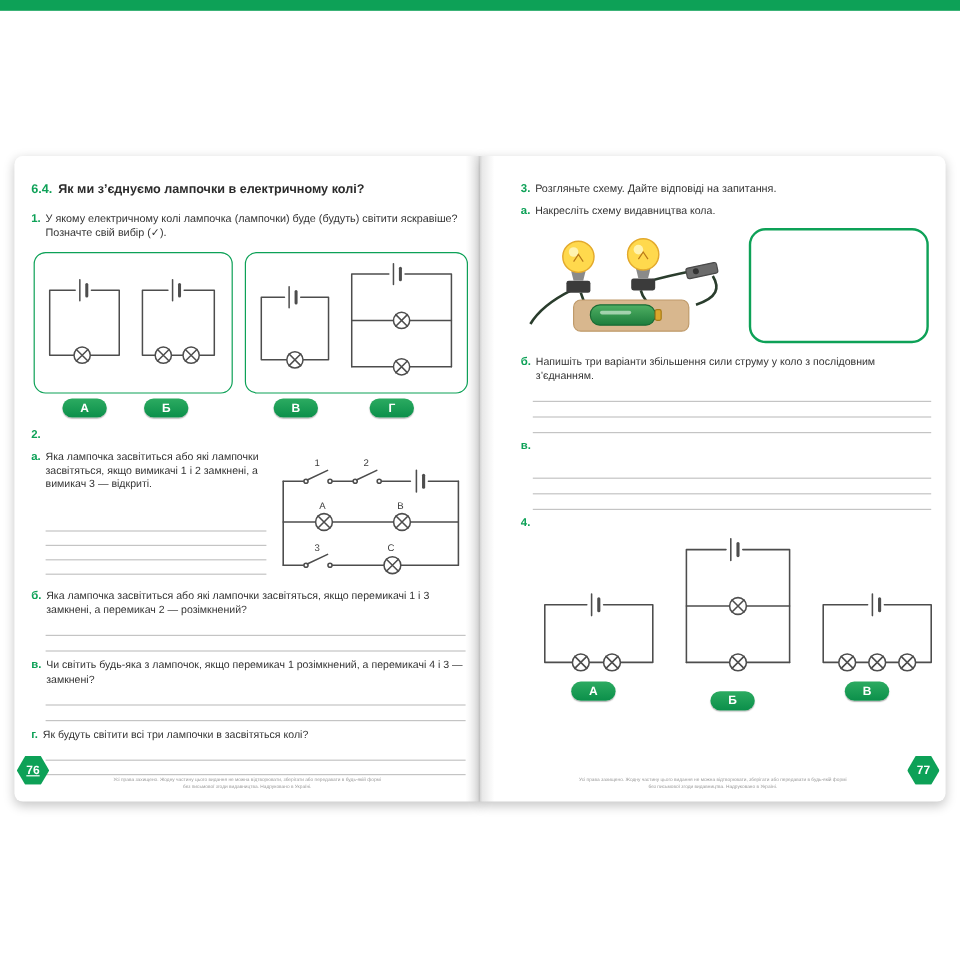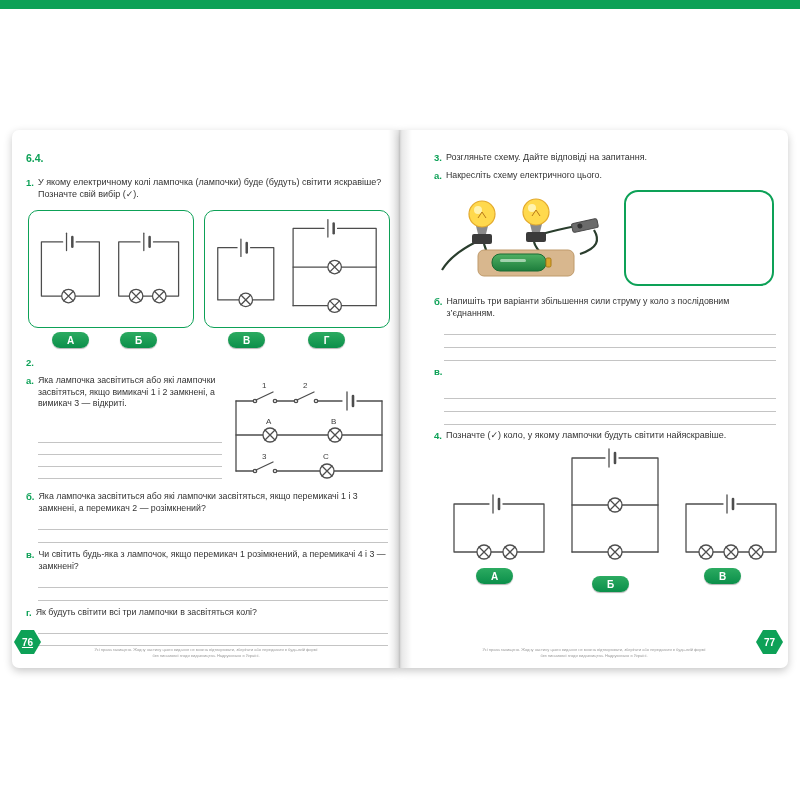--- a/index.html
+++ b/index.html
@@ -63,20 +63,21 @@
 <body>
 
 <div class="topbar"></div>
 
 <div class="book">
 
   <div class="page left">
 
     <div class="hdr" style="left:14px;top:22px;width:364px;">
       <span class="num">6.4.</span>
+      <span class="ttl">Як ми з’єднуємо лампочки в електричному колі?</span>
     </div>
 
     <div class="q" style="left:14px;top:47px;width:366px;">
       <span class="qnum">1.</span>
       <div class="qtext">У якому електричному колі лампочка (лампочки) буде (будуть) світити яскравіше? Позначте свій вибір (✓).</div>
     </div>
 
     <div class="gbox" style="left:16px;top:80px;width:166px;height:118px;">
       <svg width="162" height="114" viewBox="0 0 166 118">
         <path class="w" d="M12,32 H34 M48,32 H72 M12,32 V88 M72,32 V88 M12,88 H33 M47,88 H72"></path>
@@ -210,21 +211,21 @@
 
   <div class="page right">
 
     <div class="q" style="left:34px;top:22px;width:344px;">
       <span class="qnum">3.</span>
       <div class="qtext">Розгляньте схему. Дайте відповіді на запитання.</div>
     </div>
 
     <div class="q sub" style="left:34px;top:40px;width:344px;">
       <span class="qnum">а.</span>
-      <div class="qtext">Накресліть схему електричного цього.</div>
+      <div class="qtext">Накресліть схему видавництва кола.</div>
     </div>
 
     <svg style="position:absolute;left:30px;top:58px;" width="186" height="102" viewBox="0 0 186 102">
       <path d="M46,54 C30,62 18,72 12,82" stroke="#2a3d2d" stroke-width="2.2" fill="none"></path>
       <path d="M54,56 C56,64 58,66 62,72" stroke="#2a3d2d" stroke-width="2.2" fill="none"></path>
       <path d="M104,54 C106,62 112,66 118,72" stroke="#2a3d2d" stroke-width="2.2" fill="none"></path>
       <path d="M112,46 C126,42 136,40 146,38" stroke="#2a3d2d" stroke-width="2.2" fill="none"></path>
       <path d="M164,42 C170,52 168,60 150,66" stroke="#2a3d2d" stroke-width="2.2" fill="none"></path>
       <rect x="48" y="62" width="96" height="26" rx="6" fill="#d8b78e" stroke="#bf9a6a"></rect>
       <defs>
@@ -272,21 +273,20 @@
       <span class="qnum">в.</span>
     </div>
     <div class="lines" style="left:44px;top:256px;width:332px;">
       <div class="wline h13"></div>
       <div class="wline h13"></div>
       <div class="wline h13"></div>
     </div>
 
     <div class="q" style="left:34px;top:300px;width:344px;">
       <span class="qnum">4.</span>
-      <div class="qtext">Позначте (✓) коло, у якому лампочки будуть світити найяскравіше.</div>
     </div>
 
     <svg style="position:absolute;left:32px;top:316px;" width="346" height="118" viewBox="0 0 346 118">
       <path class="w" d="M22,58 H57 M71,58 H112 M22,58 V106 M112,58 V106 M22,106 H45 M59,106 H71 M85,106 H112"></path>
       <line class="w" x1="61" y1="49" x2="61" y2="67"></line>
       <line class="thick" x1="67" y1="53" x2="67" y2="63"></line>
       <circle class="lamp" cx="52" cy="106" r="7"></circle>
         <path class="w" d="M47,101 L57,111 M57,101 L47,111"></path>
       <circle class="lamp" cx="78" cy="106" r="7"></circle>
         <path class="w" d="M73,101 L83,111 M83,101 L73,111"></path>

